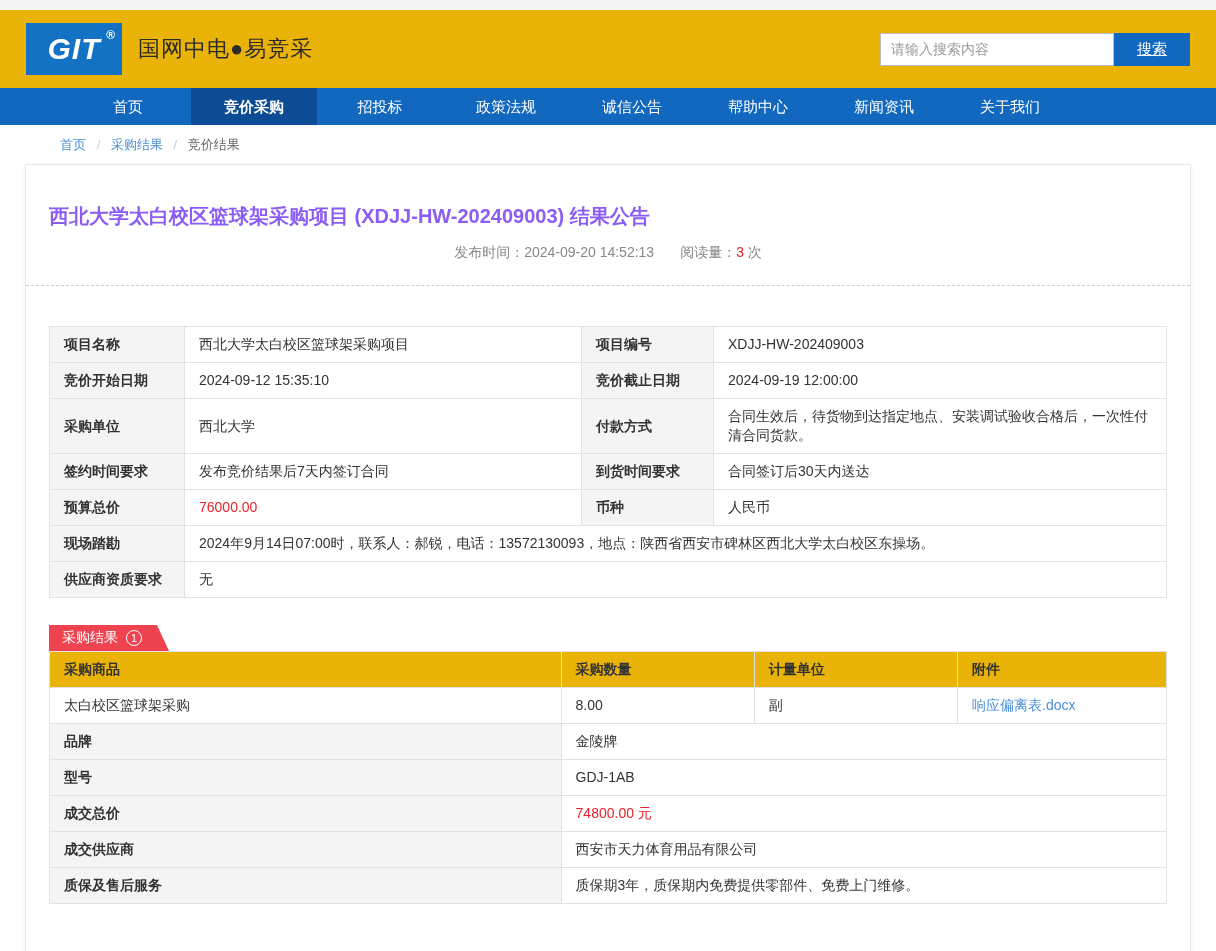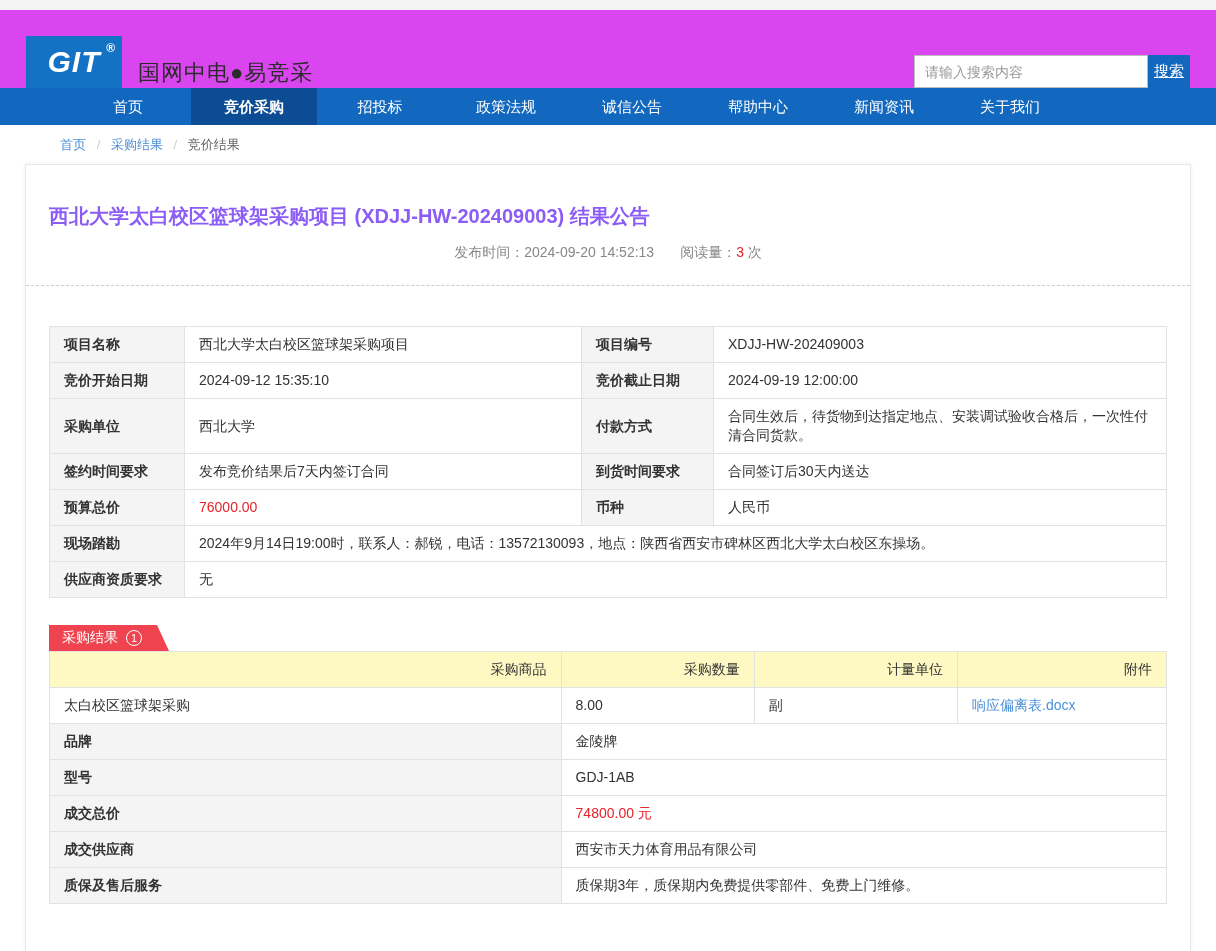--- a/index.html
+++ b/index.html
@@ -2,32 +2,32 @@
 <html><head>
 <meta charset="utf-8">
 <style>
   * { margin:0; padding:0; box-sizing:border-box; }
   html,body { width:1216px; height:951px; overflow:hidden; background:#fff;
     font-family:"Liberation Sans","DejaVu Sans",sans-serif; color:#333; }
 
   .top-strip { height:10px; background:#f3f3f3; }
 
   
-  .site-header { height:78px; background:#d946ef; display:flex; align-items:flex-end; padding:0 26px; }
+  .site-header { height:78px; background:#eab308; display:flex; align-items:center; padding:0 26px; }
   .logo-box { width:96px; height:52px; background:#1472c4; color:#fff; display:flex;
     align-items:center; justify-content:center; font-weight:bold; font-style:italic;
     font-size:30px; letter-spacing:1px; position:relative; flex:none; }
   .logo-reg { font-size:12px; font-style:normal; position:absolute; top:5px; right:6px; }
   .brand { font-size:22px; font-weight:normal; color:#2b2b2b; margin-left:16px; letter-spacing:1px; }
   .header-spacer { flex:1; }
   .search-wrap { display:flex; align-items:center; }
   .search-input { width:234px; height:33px; border:1px solid #bdbdbd; padding:0 10px;
     font-size:14px; color:#333; outline:none; }
   .search-input::placeholder { color:#9a9a9a; }
-  .search-btn { width:42px; height:33px; background:#1268bf; color:#fff; border:none;
+  .search-btn { width:76px; height:33px; background:#1268bf; color:#fff; border:none;
     font-size:15px; cursor:pointer;text-decoration:underline; }
 
   
   .nav { height:37px; background:#1268bf; display:flex; padding-left:65px; }
   .nav-item { width:126px; text-align:center; line-height:37px; color:#fff; font-size:15px;
     cursor:pointer; }
   .nav-item.active { background:#0b4c94; font-weight:bold; }
 
   
   .breadcrumb { padding:11px 0 10px 41px; font-size:13px; color:#c0c0c0; background:#fff;margin-left:19px; }
@@ -54,21 +54,21 @@
   .label-cell2 { background:#f4f4f4; font-weight:bold; width:132px; }
   .value-cell-1 { width:397px; }
 
   
   .result-section { margin-top:27px; }
   .result-badge { width:120px; height:26px; background:#ef4450; color:#fff;
     display:flex; align-items:center; padding-left:13px; font-size:14px;
     clip-path:polygon(0 0, 108px 0, 120px 26px, 0 26px); }
   .badge-circle { width:16px; height:16px; border:1px solid #fff; border-radius:50%;
     display:inline-block; text-align:center; line-height:15px; font-size:11px; margin-left:8px; }
-  .result-table th { background:#fef9c3; font-weight:normal;text-align:right; }
+  .result-table th { background:#eab308; font-weight:bold; }
   .col-product { width:45.8%; }
   .col-qty { width:17.3%; }
   .col-unit { width:18.2%; }
   .col-attach { width:18.7%; }
   .file-link { color:#4a90d9; text-decoration:none; cursor:pointer; }
 </style>
 </head>
 <body>
 
 <div class="top-strip"></div>
@@ -142,21 +142,21 @@
         <td>合同签订后30天内送达</td>
       </tr>
       <tr>
         <td class="label-cell">预算总价</td>
         <td class="value-cell-1 red">76000.00</td>
         <td class="label-cell2">币种</td>
         <td>人民币</td>
       </tr>
       <tr>
         <td class="label-cell">现场踏勘</td>
-        <td colspan="3">2024年9月14日19:00时，联系人：郝锐，电话：13572130093，地点：陕西省西安市碑林区西北大学太白校区东操场。</td>
+        <td colspan="3">2024年9月14日07:00时，联系人：郝锐，电话：13572130093，地点：陕西省西安市碑林区西北大学太白校区东操场。</td>
       </tr>
       <tr>
         <td class="label-cell">供应商资质要求</td>
         <td colspan="3">无</td>
       </tr>
     </tbody>
   </table>
 
   <section class="result-section">
     <div class="result-badge">

